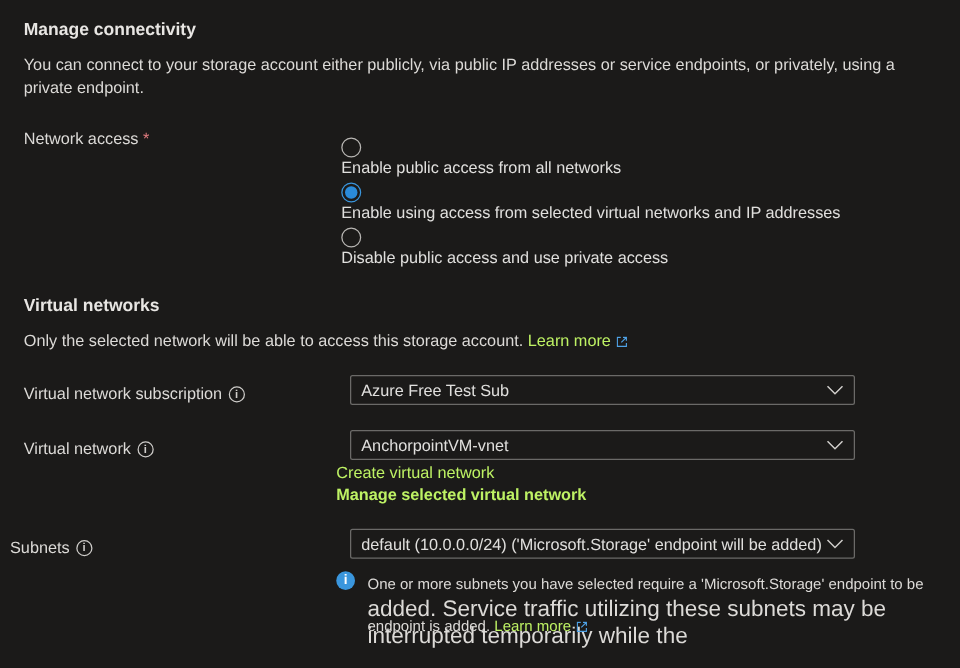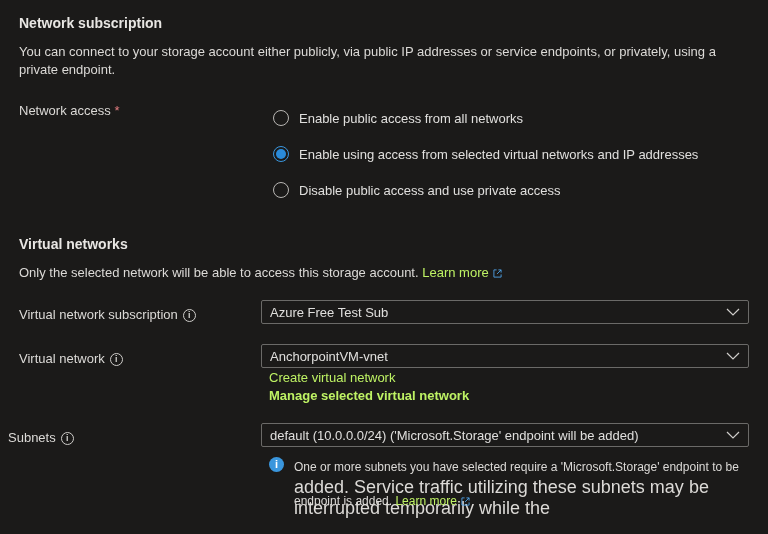--- a/index.html
+++ b/index.html
@@ -8,53 +8,53 @@
     background:#1b1a19; color:#e0dfdd;
     font-family:"Liberation Sans", "DejaVu Sans", sans-serif;
     font-size:13px; position:relative;
   }
   .abs { position:absolute; }
   .h { font-weight:bold; font-size:14px; color:#e8e6e3; }
   .txt { color:#dcdad7; }
   .label { color:#dcdad7; }
   .req { color:#e37d80; }
   .link { color:#bef264; cursor:pointer; }
-  .radio-row { display:flex; align-items:flex-end; }
+  .radio-row { display:flex; align-items:flex-start;flex-direction:column; }
   .radio {
     width:16px; height:16px; border-radius:50%;
     border:1px solid #b8b6b3; box-sizing:border-box; margin-right:10px;
     display:flex; align-items:center; justify-content:center;
   }
   .radio.checked { border-color:#3a96dd; }
   .radio.checked::after {
     content:""; width:10px; height:10px; border-radius:50%; background:#2a8bda;
   }
   .select {
-    position:absolute; left:261px; width:488px; height:24px;
+    position:absolute; left:280px; width:404px; height:24px;
     border:1px solid #6b6a68; box-sizing:border-box; border-radius:2px;
     display:flex; align-items:center; padding-left:8px; color:#e0dfdd;
     background:#1b1a19;
   }
   .chev { position:absolute; right:8px; top:6px; width:14px; height:10px; }
   .info-i {
     display:inline-block; width:11px; height:11px; border:1px solid #cfcdca;
     border-radius:50%; font-size:9px; line-height:11px; text-align:center;
     margin-left:5px; vertical-align:middle; color:#cfcdca; font-weight:bold;
   }
   .ext { display:inline-block; width:9px; height:9px; margin-left:4px; vertical-align:middle; }
   .info-blue {
     position:absolute; left:269px; top:457px; width:15px; height:15px;
     border-radius:50%; background:#3a96dd; color:#fff; font-size:11px;
     font-weight:bold; text-align:center; line-height:15px;
   }
 </style>
 </head>
 <body>
 
-<div class="abs h" style="left:19px;top:15px;">Network subscription</div>
+<div class="abs h" style="left:19px;top:15px;">Manage connectivity</div>
 <div class="abs txt" style="left:19px;top:44px;">You can connect to your storage account either publicly, via public IP addresses or service endpoints, or privately, using a</div>
 <div class="abs txt" style="left:19px;top:62px;">private endpoint.</div>
 
 <div class="abs label" style="left:19px;top:103px;">
   <span>Network access</span>
   <span class="req">*</span>
 </div>
 
 <div class="abs radio-row" style="left:273px;top:110px;">
   <span class="radio"></span>

